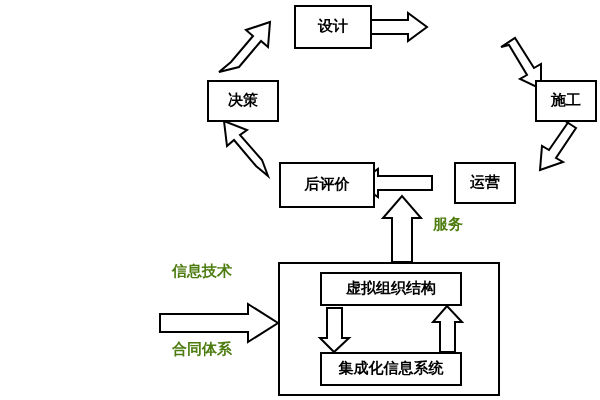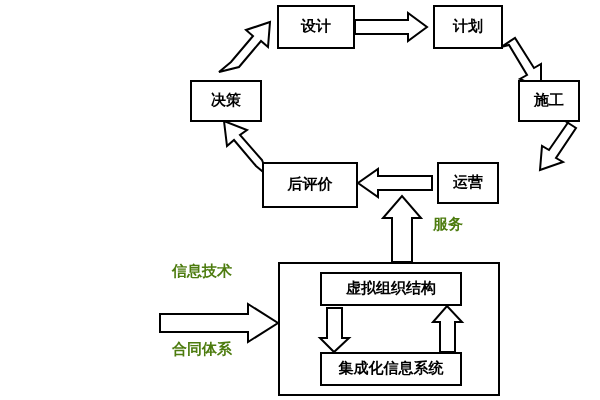--- a/index.html
+++ b/index.html
@@ -22,21 +22,21 @@
     background: #ffffff;
     display: flex;
     align-items: center;
     justify-content: center;
     text-align: center;
     color: #000;
     font-weight: bold;
     line-height: 1.15;
     z-index: 3;
   }
-  .cycle-box { font-size: 15px; }
+  .cycle-box { font-size: 15px; margin-left: 17px; }
   .subject-box {
     align-items: flex-start;
     justify-content: flex-start;
     padding: 8px 6px 6px 8px;
     font-size: 14px;
     font-weight: bold;
     line-height: 1.28;
     text-align: left;
     border-width: 2px;
   }
@@ -96,23 +96,20 @@
 
     <polygon class="arrow-shape" points="160,314 248,314 248,304 278,323 248,342 248,332 160,332"></polygon>
 
     <polygon class="arrow-shape" points="392,262 392,218 383,218 402,196 421,218 412,218 412,262"></polygon>
   </svg>
 
   <div class="box cycle-box" style="left:277px; top:5px; width:78px; height:44px;">
     <span>设计</span>
   </div>
 
-  <div class="box cycle-box" style="left:433px; top:5px; width:70px; height:44px;">
-    <span>计划</span>
-  </div>
 
   <div class="box cycle-box" style="left:518px; top:80px; width:62px; height:42px;align-items:center;">
     <span>施工</span>
   </div>
 
   <div class="box cycle-box" style="left:437px; top:162px; width:62px; height:42px;">
     <span>运营</span>
   </div>
 
   <div class="box cycle-box" style="left:262px; top:162px; width:96px; height:46px;">

